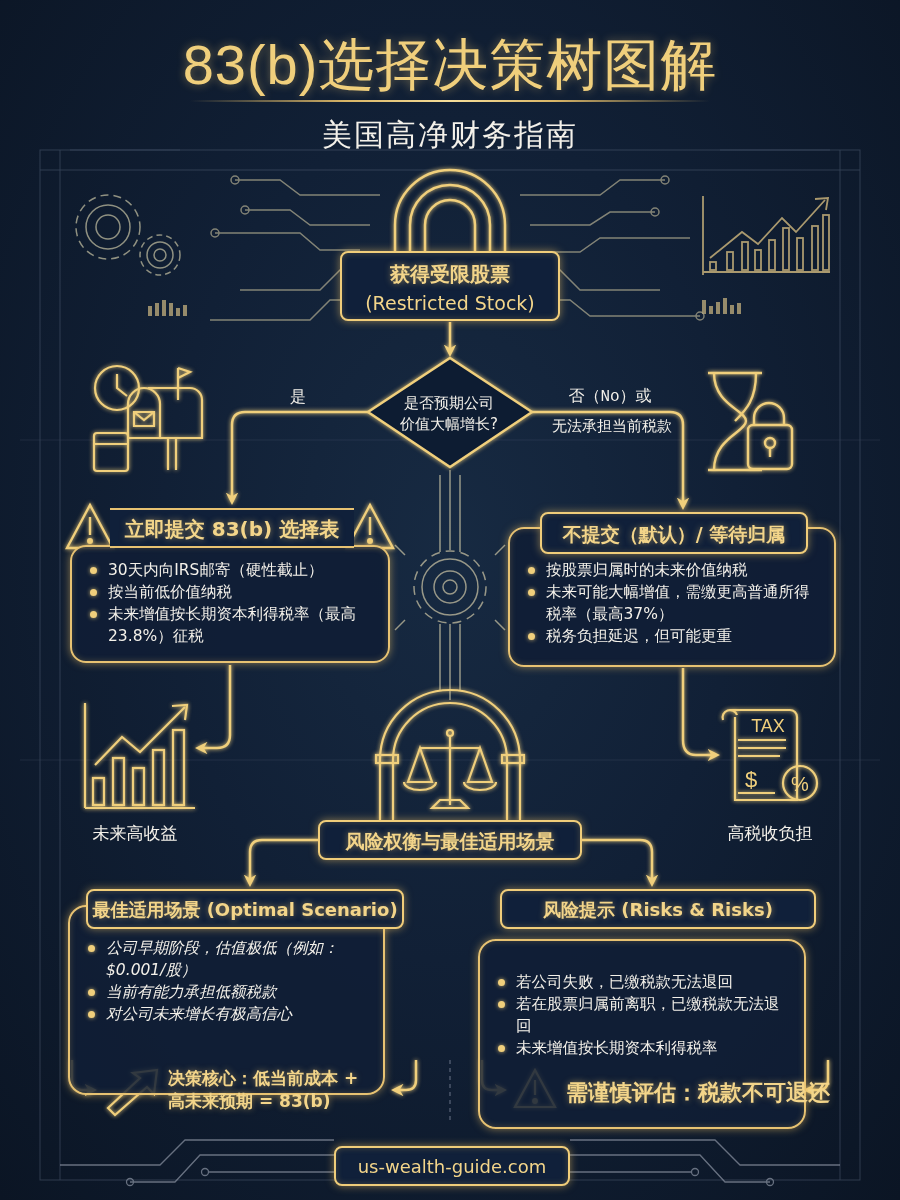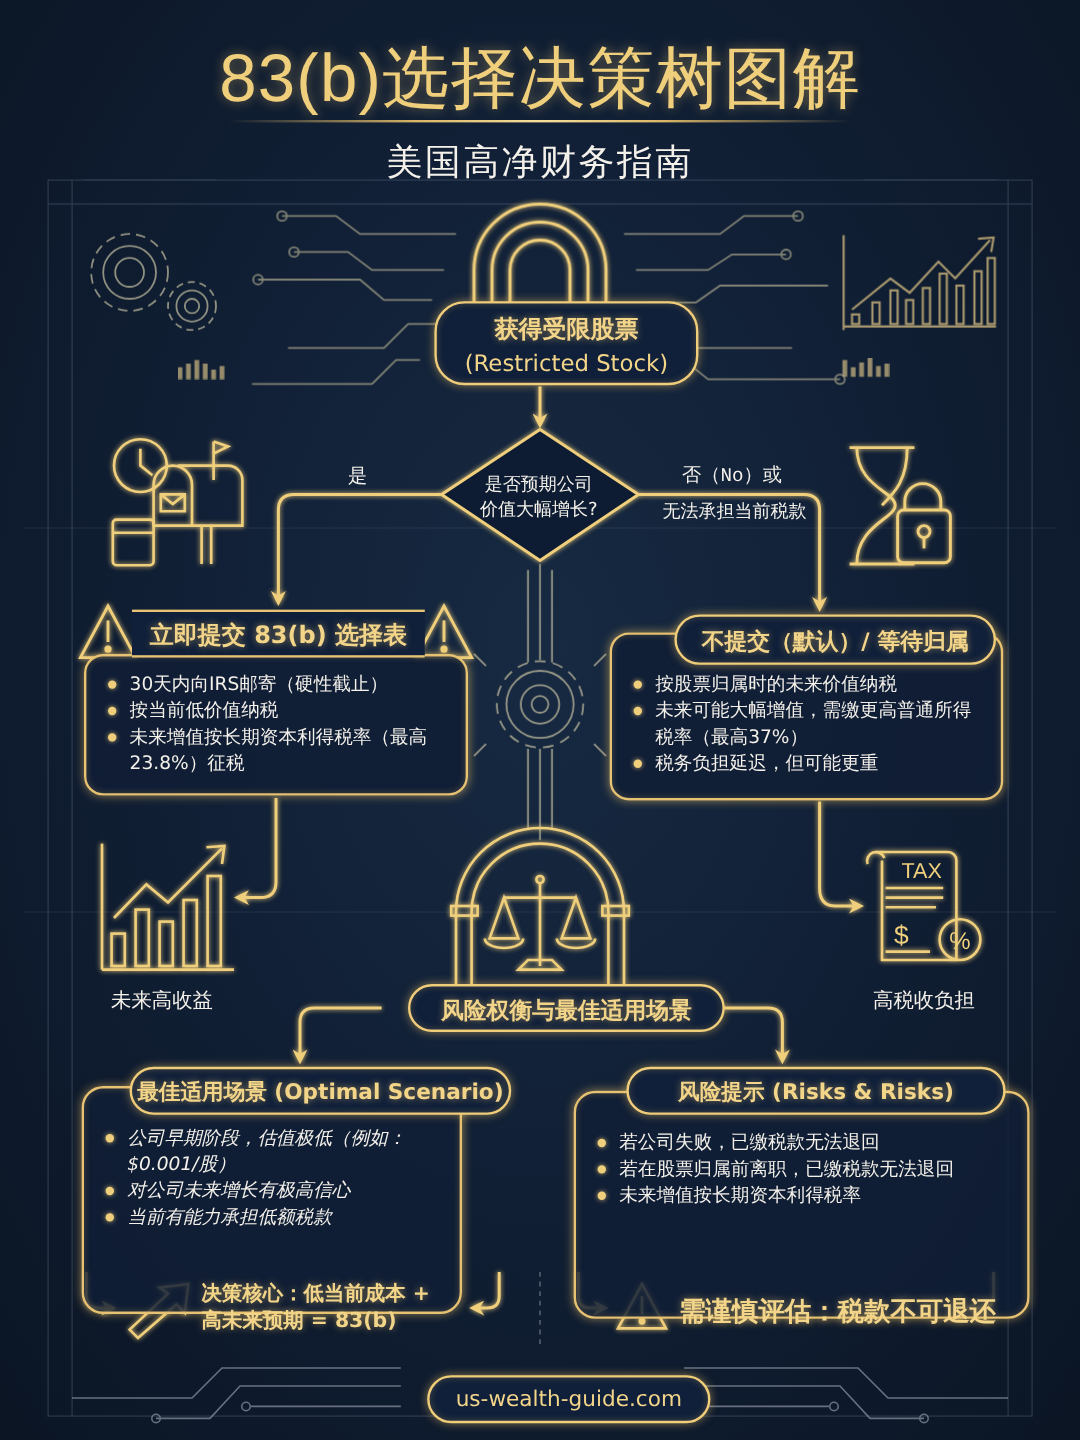--- a/index.html
+++ b/index.html
@@ -25,22 +25,22 @@
   .subtitle {
     left: 0; top: 115px; width: 900px; text-align: center;
     font-size: 30px; color: #f4f1ea; letter-spacing: 2px;
   }
   .title-rule {
     left: 190px; top: 100px; width: 520px; height: 2px;
     background: linear-gradient(90deg, transparent, #d9b566 30%, #f6de9a 50%, #d9b566 70%, transparent);
   }
 
   .pill {
-    border: 2.5px solid #f0cd7a; border-radius: 25px;
-    background: #10203a; text-align: center; margin-left: 22px;
+    border: 2.5px solid #f0cd7a; border-radius: 8px;
+    background: #10203a; text-align: center;
   }
   .start-pill { left: 340px; top: 251px; width: 220px; height: 70px; padding-top: 8px; }
   .start-pill .l1 { font-size: 20px; font-weight: bold; color: #f3d58a; }
   .start-pill .l2 { font-size: 19px; color: #f3d58a; margin-top: 4px; }
 
   .diamond-text { left: 384px; top: 393px; width: 130px; text-align: center; font-size: 15px; line-height: 21px; color: #f4f1ea; }
   .yes-label { left: 290px; top: 387px; font-size: 16px; color: #f4f1ea; }
   .no-label { left: 540px; top: 386px; width: 140px; text-align: center; font-size: 16px; color: #f4f1ea; font-family: Liberation Mono, monospace; }
   .no-label2 { left: 532px; top: 417px; width: 160px; text-align: center; font-size: 15px; color: #f4f1ea; }
 
@@ -62,21 +62,21 @@
   ul.bullets li::before {
     content: ""; position: absolute; left: 4px; top: 8px; width: 7px; height: 7px; border-radius: 50%;
     background: #f0cf7c; box-shadow: 0 0 4px rgba(240, 207, 124, 0.8);
   }
 
   .outcome-label { font-size: 17px; color: #f4f1ea; text-align: center; }
   .balance-pill { left: 318px; top: 820px; width: 264px; height: 40px; padding-top: 7px; font-size: 19px; font-weight: bold; color: #f3d58a; }
 
   .bottom-card { border: 2.5px solid #e7c272; border-radius: 18px; background: rgba(16, 30, 54, 0.85); }
   .opt-card { left: 68px; top: 905px; width: 317px; height: 190px; padding: 30px 14px 10px 14px; font-style: italic; }
-  .risk-card { left: 478px; top: 909px; width: 380px; height: 190px; padding: 30px 14px 10px 14px; }
+  .risk-card { left: 478px; top: 939px; width: 328px; height: 190px; padding: 30px 14px 10px 14px; }
   .opt-head { left: 86px; top: 889px; width: 318px; height: 40px; padding-top: 7px; font-size: 18px; font-weight: bold; color: #f3d58a; }
   .risk-head { left: 500px; top: 889px; width: 316px; height: 40px; padding-top: 7px; font-size: 18px; font-weight: bold; color: #f3d58a; }
 
   .core-text { left: 168px; top: 1067px; font-size: 17px; font-weight: bold; line-height: 23px; color: #f3d58a; }
   .warn-text { left: 566px; top: 1078px; font-size: 22px; font-weight: bold; color: #f3d58a; }
 
   .footer-pill { left: 334px; top: 1146px; width: 236px; height: 40px; padding-top: 8px; font-size: 18px; color: #f3d58a; }
 </style>
 </head>
 <body>
@@ -334,22 +334,22 @@
 <div class="abs pill right-head boxglow glow">不提交（默认）/ 等待归属</div>
 
 <div class="abs outcome-label" style="left:70px; top:822px; width:130px;">未来高收益</div>
 <div class="abs outcome-label" style="left:705px; top:822px; width:130px;">高税收负担</div>
 
 <div class="abs pill balance-pill boxglow glow">风险权衡与最佳适用场景</div>
 
 <div class="abs bottom-card opt-card boxglow">
   <ul class="bullets">
     <li>公司早期阶段，估值极低（例如：$0.001/股）</li>
+    <li>当前有能力承担低额税款</li>
     <li>对公司未来增长有极高信心</li>
-    <li>当前有能力承担低额税款</li>
   </ul>
 </div>
 <div class="abs pill opt-head boxglow glow">最佳适用场景 (Optimal Scenario)</div>
 <div class="abs core-text glow">
   <div>决策核心：低当前成本 +</div>
   <div>高未来预期 = 83(b)</div>
 </div>
 
 <div class="abs bottom-card risk-card boxglow">
   <ul class="bullets">

